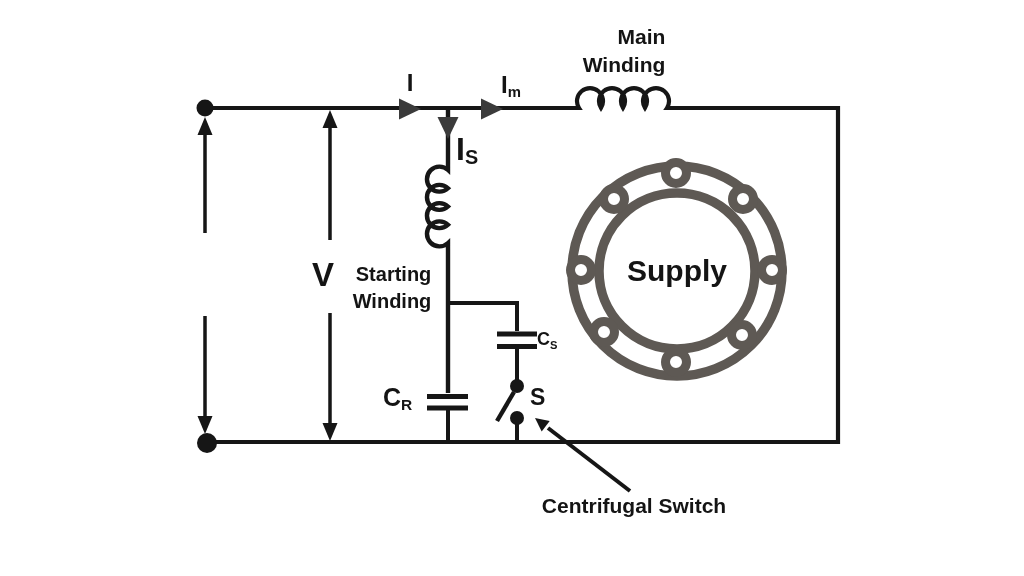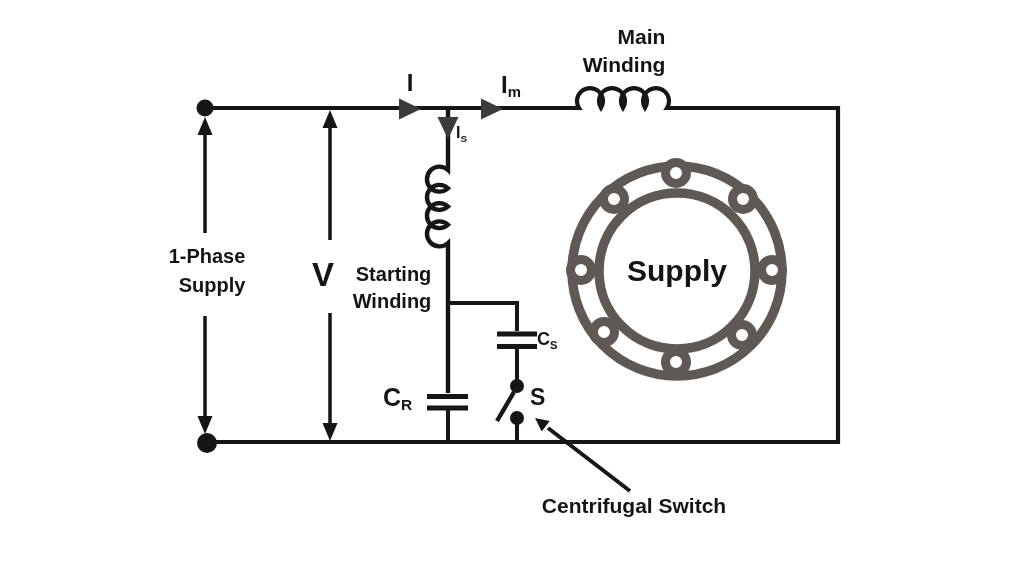--- a/index.html
+++ b/index.html
@@ -12,21 +12,21 @@
     color:#141414;
     overflow:hidden;
   }
   .stage svg{position:absolute;left:0;top:0;}
   .lbl{position:absolute;white-space:nowrap;line-height:1.1;}
   .center{transform:translateX(-50%);text-align:right;}
   .sub{display:inline-block;font-size:0.62em;transform:translateY(4px);}
   .lbl-main-winding{left:624px;top:23px;font-size:21px;line-height:28px;}
   .lbl-current{left:410px;top:70px;font-size:24px;}
   .lbl-current-main{left:501px;top:72px;font-size:24px;}
-  .lbl-current-start{left:456px;top:124px;font-size:16px;}
+  .lbl-current-start{left:456px;top:132px;font-size:32px;}
   .lbl-supply{left:207px;top:242px;font-size:20px;line-height:29px;}
   .lbl-voltage{left:323px;top:257px;font-size:33px;}
   .lbl-starting-winding{left:392px;top:245px;font-size:20px;line-height:27px;margin-top:16px;}
   .lbl-rotor{left:677px;top:254px;font-size:30px;}
   .lbl-cap-start{left:537px;top:330px;font-size:18px;}
   .lbl-cap-run{left:383px;top:384px;font-size:25px;}
   .lbl-switch{left:530px;top:385px;font-size:23px;}
   .lbl-centrifugal{left:634px;top:494px;font-size:21px;}
 </style>
 </head>
@@ -119,24 +119,20 @@
   <div class="lbl center lbl-current">I</div>
 
   <div class="lbl lbl-current-main">
     <span>I</span><span class="sub">m</span>
   </div>
 
   <div class="lbl lbl-current-start">
     <span>I</span><span class="sub">S</span>
   </div>
 
-  <div class="lbl center lbl-supply">
-    <div>1-Phase</div>
-    <div>Supply</div>
-  </div>
 
   <div class="lbl center lbl-voltage">V</div>
 
   <div class="lbl center lbl-starting-winding">
     <div>Starting</div>
     <div>Winding</div>
   </div>
 
   <div class="lbl center lbl-rotor">Supply</div>
 

